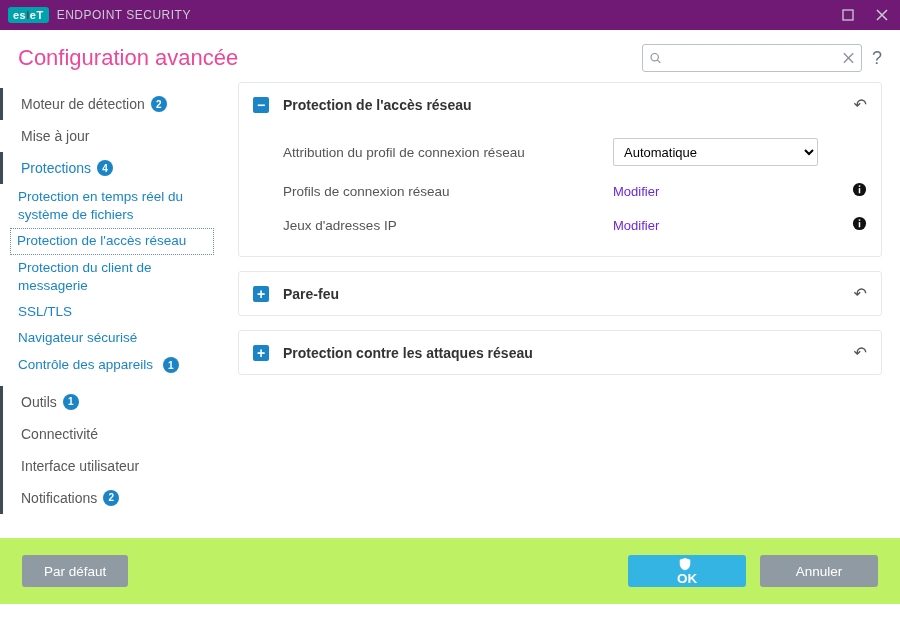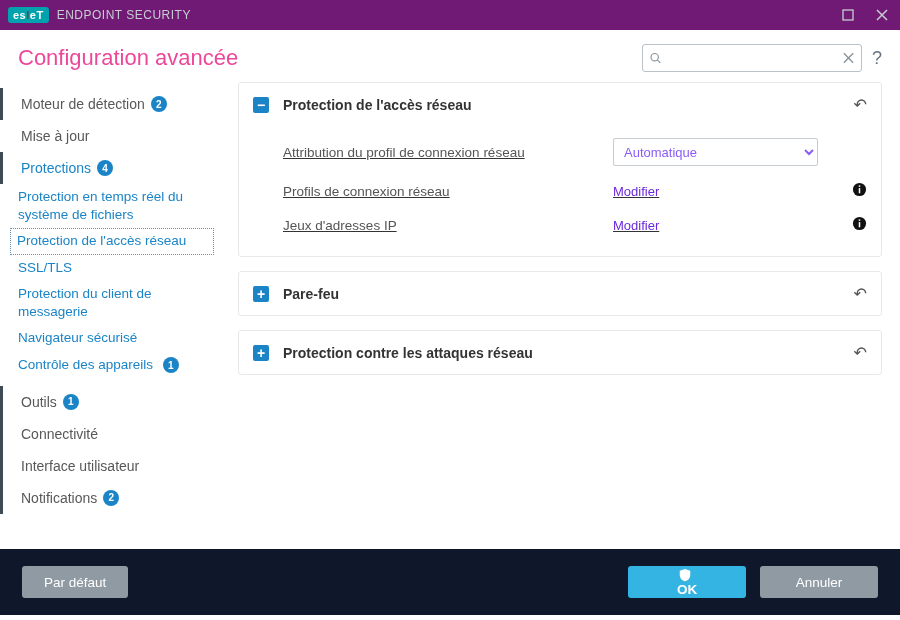--- a/index.html
+++ b/index.html
@@ -25,27 +25,27 @@
   .nav-sub { padding:4px 10px 4px 18px; color:#1a84c6; font-size:13.5px; cursor:pointer; line-height:1.35; }
   .nav-sub.sel { border:1px dotted #6b8fad; margin:0 8px 0 10px; padding:3px 6px; }
   .badge { display:inline-flex; min-width:16px; height:16px; border-radius:8px; background:#1a84c6; color:#fff; font-size:10px; align-items:center; justify-content:center; margin-left:6px; padding:0 4px; font-weight:600; }
   .content { flex:1; padding:0 0 0 16px; }
   .panel { border:1px solid #e6e9eb; border-radius:3px; margin-bottom:14px; background:#fff; }
   .panel-head { display:flex; align-items:center; padding:12px 14px; cursor:pointer; }
   .pm-box { width:16px; height:16px; background:#1a84c6; color:#fff; display:flex; align-items:center; justify-content:center; font-weight:700; font-size:14px; border-radius:2px; line-height:1; }
   .panel-title { margin-left:14px; font-weight:600; font-size:14px; color:#333; }
   .undo { margin-left:auto; color:#555; font-size:16px; }
   .panel-body { padding:4px 14px 14px 44px; }
-  .row { display:flex; align-items:center; padding:8px 0;text-decoration:underline; }
+  .row { display:flex; align-items:center; padding:8px 0; }
   .row-label { flex:0 0 330px; color:#555; font-size:13.5px; }
   .row-ctrl { flex:0 0 205px; }
   .row-info { margin-left:auto; color:#111; font-size:14px; }
-  select.form { width:100%; height:28px; border:1px solid #c6cdd2; border-radius:2px; background:#fff; color:#8b5cf6; padding:0 6px; font-size:13px; }
+  select.form { width:100%; height:28px; border:1px solid #c6cdd2; border-radius:2px; background:#fff; color:#000000; padding:0 6px; font-size:13px; }
   a.link { color:#6d28d9; text-decoration:none; cursor:pointer; }
-  .footer { position:absolute; left:0; right:0; bottom:5px; height:66px; display:flex; align-items:center; padding:0 22px; background:#0f172a; }
+  .footer { position:absolute; left:0; right:0; bottom:16px; height:66px; display:flex; align-items:center; padding:0 22px; background:#bef264; }
   .btn { height:32px; padding:0 22px; border:none; border-radius:3px; font-size:13.5px; cursor:pointer; display:inline-flex; align-items:center; justify-content:center; }
   .btn-default { background:#8f9aa3; color:#fff; }
   .btn-ok { background:#34b4e3; color:#fff; font-weight:600; min-width:118px;flex-direction:column; }
   .btn-cancel { background:#8f9aa3; color:#fff; min-width:118px; margin-left:14px; }
   .footer-right { margin-left:auto; display:flex; }
   svg.ico { width:14px; height:14px; }
 </style>
 </head>
 <body>
 
@@ -91,22 +91,22 @@
     </div>
     <div class="nav-item top">
       <span>Mise à jour</span>
     </div>
     <div class="nav-item top bar blue">
       <span>Protections</span>
       <span class="badge">4</span>
     </div>
     <div class="nav-sub">Protection en temps réel du système de fichiers</div>
     <div class="nav-sub sel">Protection de l'accès réseau</div>
+    <div class="nav-sub">Protection du client de messagerie</div>
     <div class="nav-sub">SSL/TLS</div>
-    <div class="nav-sub">Protection du client de messagerie</div>
     <div class="nav-sub">Navigateur sécurisé</div>
     <div class="nav-sub">
       <span>Contrôle des appareils</span>
       <span class="badge">1</span>
     </div>
     <div class="nav-item top bar" style="margin-top:8px">
       <span>Outils</span>
       <span class="badge">1</span>
     </div>
     <div class="nav-item top bar">

